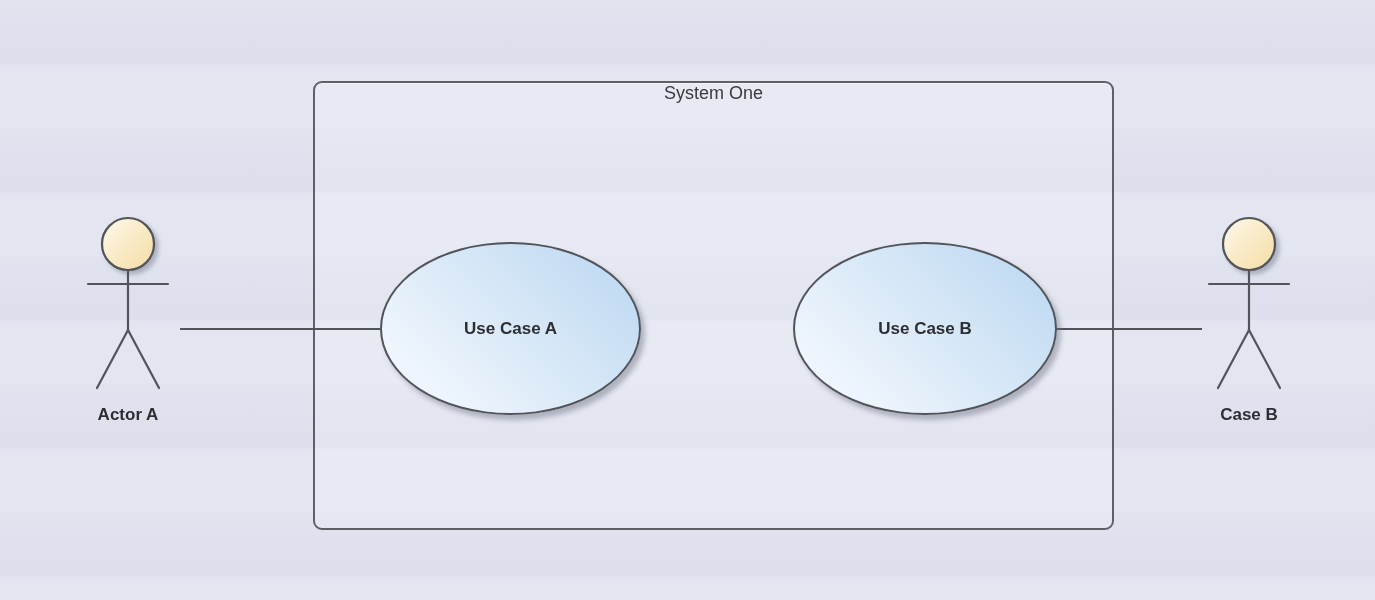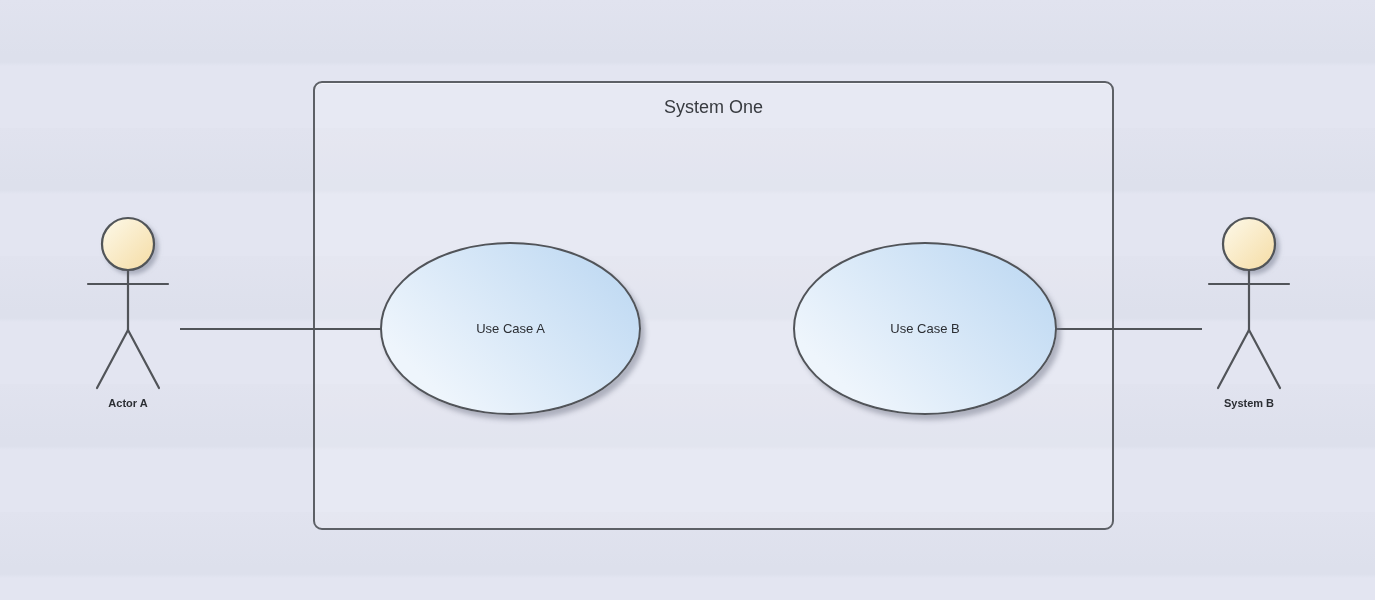--- a/index.html
+++ b/index.html
@@ -37,21 +37,20 @@
     position: absolute;
     left: 313px; top: 81px;
     width: 801px; height: 449px;
     border: 2px solid var(--boundary-stroke);
     border-radius: 9px;
     background: rgba(255,255,255,0.16);
     box-shadow: inset 0 1px 0 rgba(255,255,255,0.55);
     z-index: 0;
   }
   .boundary-title {
-    padding-top: 14px;
     text-align: center;
     font-size: 18px;
     font-weight: 400;
     color: var(--title-text);
   }
   .connector {
     position: absolute;
     height: 2px;
     background: var(--shape-stroke);
     z-index: 1;
@@ -65,44 +64,44 @@
     background: linear-gradient(45deg, var(--usecase-fill-light) 18%, var(--usecase-fill-dark) 95%);
     box-shadow: 4px 5px 5px rgba(106,111,128,0.45);
     display: flex;
     align-items: center;
     justify-content: center;
     z-index: 2;
   }
   .usecase.a { left: 380px; top: 242px; width: 261px; height: 173px; }
   .usecase.b { left: 793px; top: 242px; width: 264px; height: 173px; }
   .usecase-label {
-    font-size: 13px;
-    font-weight: 400;
+    font-size: 17px;
+    font-weight: 700;
     color: var(--label-text);
   }
   .actor {
     position: absolute;
     width: 86px;
     z-index: 2;
     text-align: center;
   }
   .actor.a { left: 85px;   top: 210px; }
   .actor.b { left: 1206px; top: 210px; }
   .actor svg { display: block; }
   .actor-shape {
     stroke: var(--shape-stroke);
     stroke-width: 2.2;
     stroke-linecap: round;
     fill: none;
   }
   .actor-head { stroke: var(--shape-stroke); stroke-width: 2.2; }
   .actor-label {
-    margin-top: 0px;
+    margin-top: 12px;
     line-height: 22px;
-    font-size: 11px;
+    font-size: 17px;
     font-weight: 700;
     color: var(--label-text);
     white-space: nowrap;
   }
 </style>
 </head>
 <body>
 
 <div class="canvas">
 
@@ -151,16 +150,16 @@
         <filter id="headShadowB" x="-40%" y="-40%" width="200%" height="200%">
           <feDropShadow dx="3.5" dy="3.5" stdDeviation="2.2" flood-color="#7e8494" flood-opacity="0.55"></feDropShadow>
         </filter>
       </defs>
       <circle class="actor-head" cx="43" cy="34" r="26" fill="url(#headGradB)" filter="url(#headShadowB)"></circle>
       <line class="actor-shape" x1="43" y1="61" x2="43" y2="120"></line>
       <line class="actor-shape" x1="3" y1="74" x2="83" y2="74"></line>
       <line class="actor-shape" x1="43" y1="120" x2="12" y2="178"></line>
       <line class="actor-shape" x1="43" y1="120" x2="74" y2="178"></line>
     </svg>
-    <div class="actor-label">System B</div>
+    <div class="actor-label">Case B</div>
   </div>
 
 </div>
 
 </body></html>

